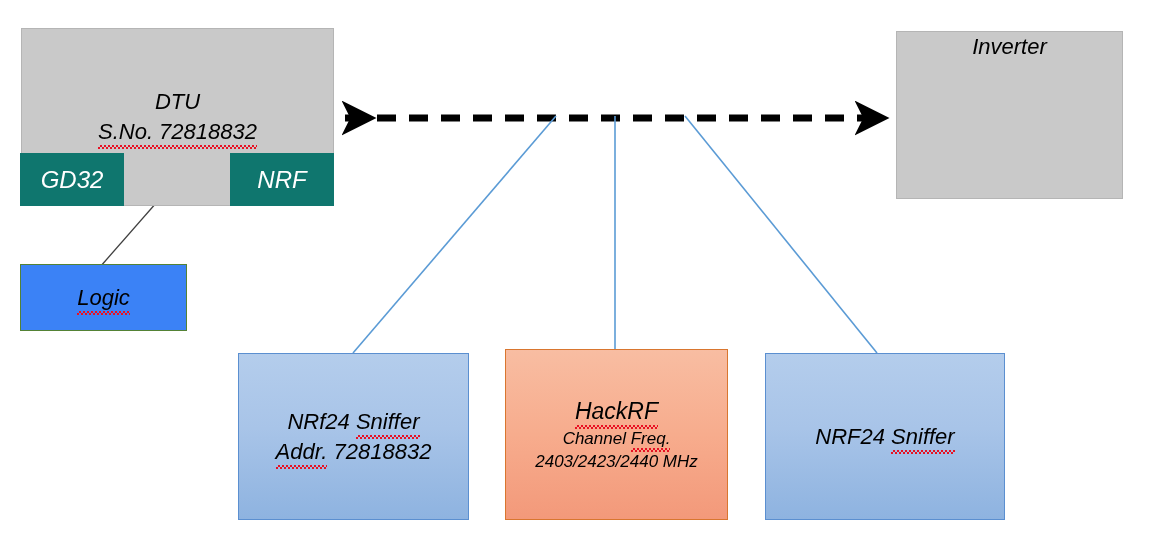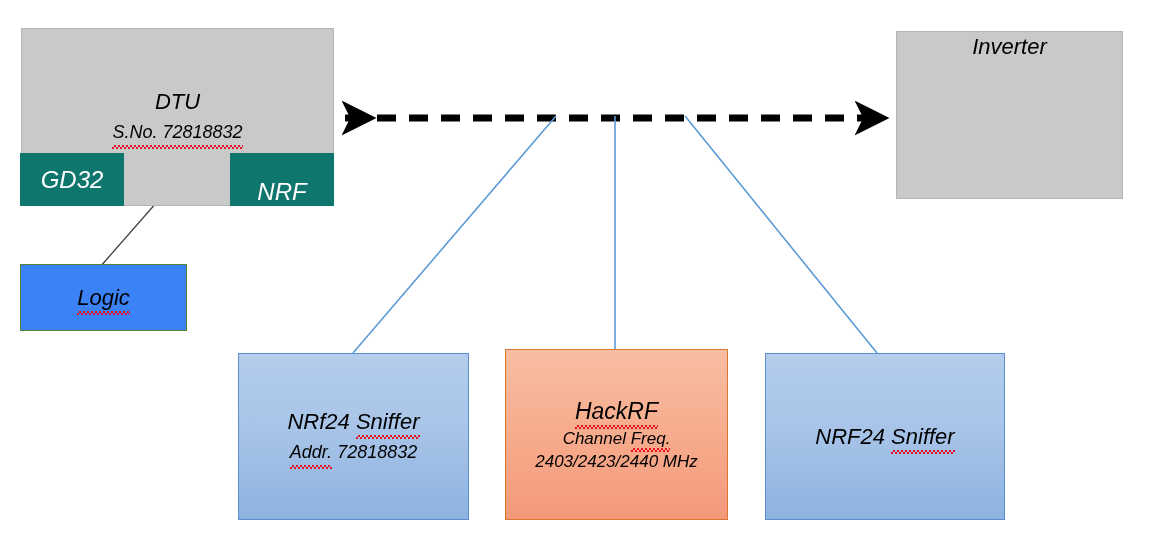--- a/index.html
+++ b/index.html
@@ -21,21 +21,21 @@
 
   
   .blue{background:linear-gradient(180deg,#b4cdec 0%,#a8c4e8 45%,#8eb3e0 100%);
         border:1px solid #5b8fd0;color:#000;}
 
   
   .orange{background:linear-gradient(180deg,#f8bda2 0%,#f7ac8d 50%,#f3997a 100%);
           border:1px solid #d9762f;color:#000;}
 
   .t1{font-size:22px;line-height:30px;}
-  .t2{font-size:18px;line-height:30px;}
+  .t2{font-size:22px;line-height:30px;}
   .big{font-size:23px;line-height:31px;}
   .small{font-size:17px;line-height:23px;}
   .chiptxt{font-size:24px;line-height:28px;font-weight:400;}
   .logictxt{font-size:22px;line-height:30px;}
 
   
   .sq{position:relative;display:inline-block;}
   .sq::after{content:"";position:absolute;left:0;right:0;bottom:-2px;height:4px;
     background-image:
       radial-gradient(circle at 1px 3px, #e81123 1.1px, transparent 1.3px),
@@ -80,21 +80,21 @@
     <div class="t1">DTU</div>
     <div class="t2">
       <span class="sq">S.No. 72818832</span>
     </div>
   </div>
 
   <div class="box chip" style="left:20px;top:153px;width:104px;height:53px;">
     <div class="chiptxt">GD32</div>
   </div>
 
-  <div class="box chip" style="left:230px;top:153px;width:104px;height:53px;justify-content:flex-end;">
+  <div class="box chip" style="left:230px;top:153px;width:104px;height:53px;">
     <div class="chiptxt">NRF</div>
   </div>
 
   <div class="box green" style="left:20px;top:264px;width:167px;height:67px;">
     <div class="logictxt">
       <span class="sq">Logic</span>
     </div>
   </div>
 
   <div class="box grey" style="left:896px;top:31px;width:227px;height:168px;justify-content:space-between;">

